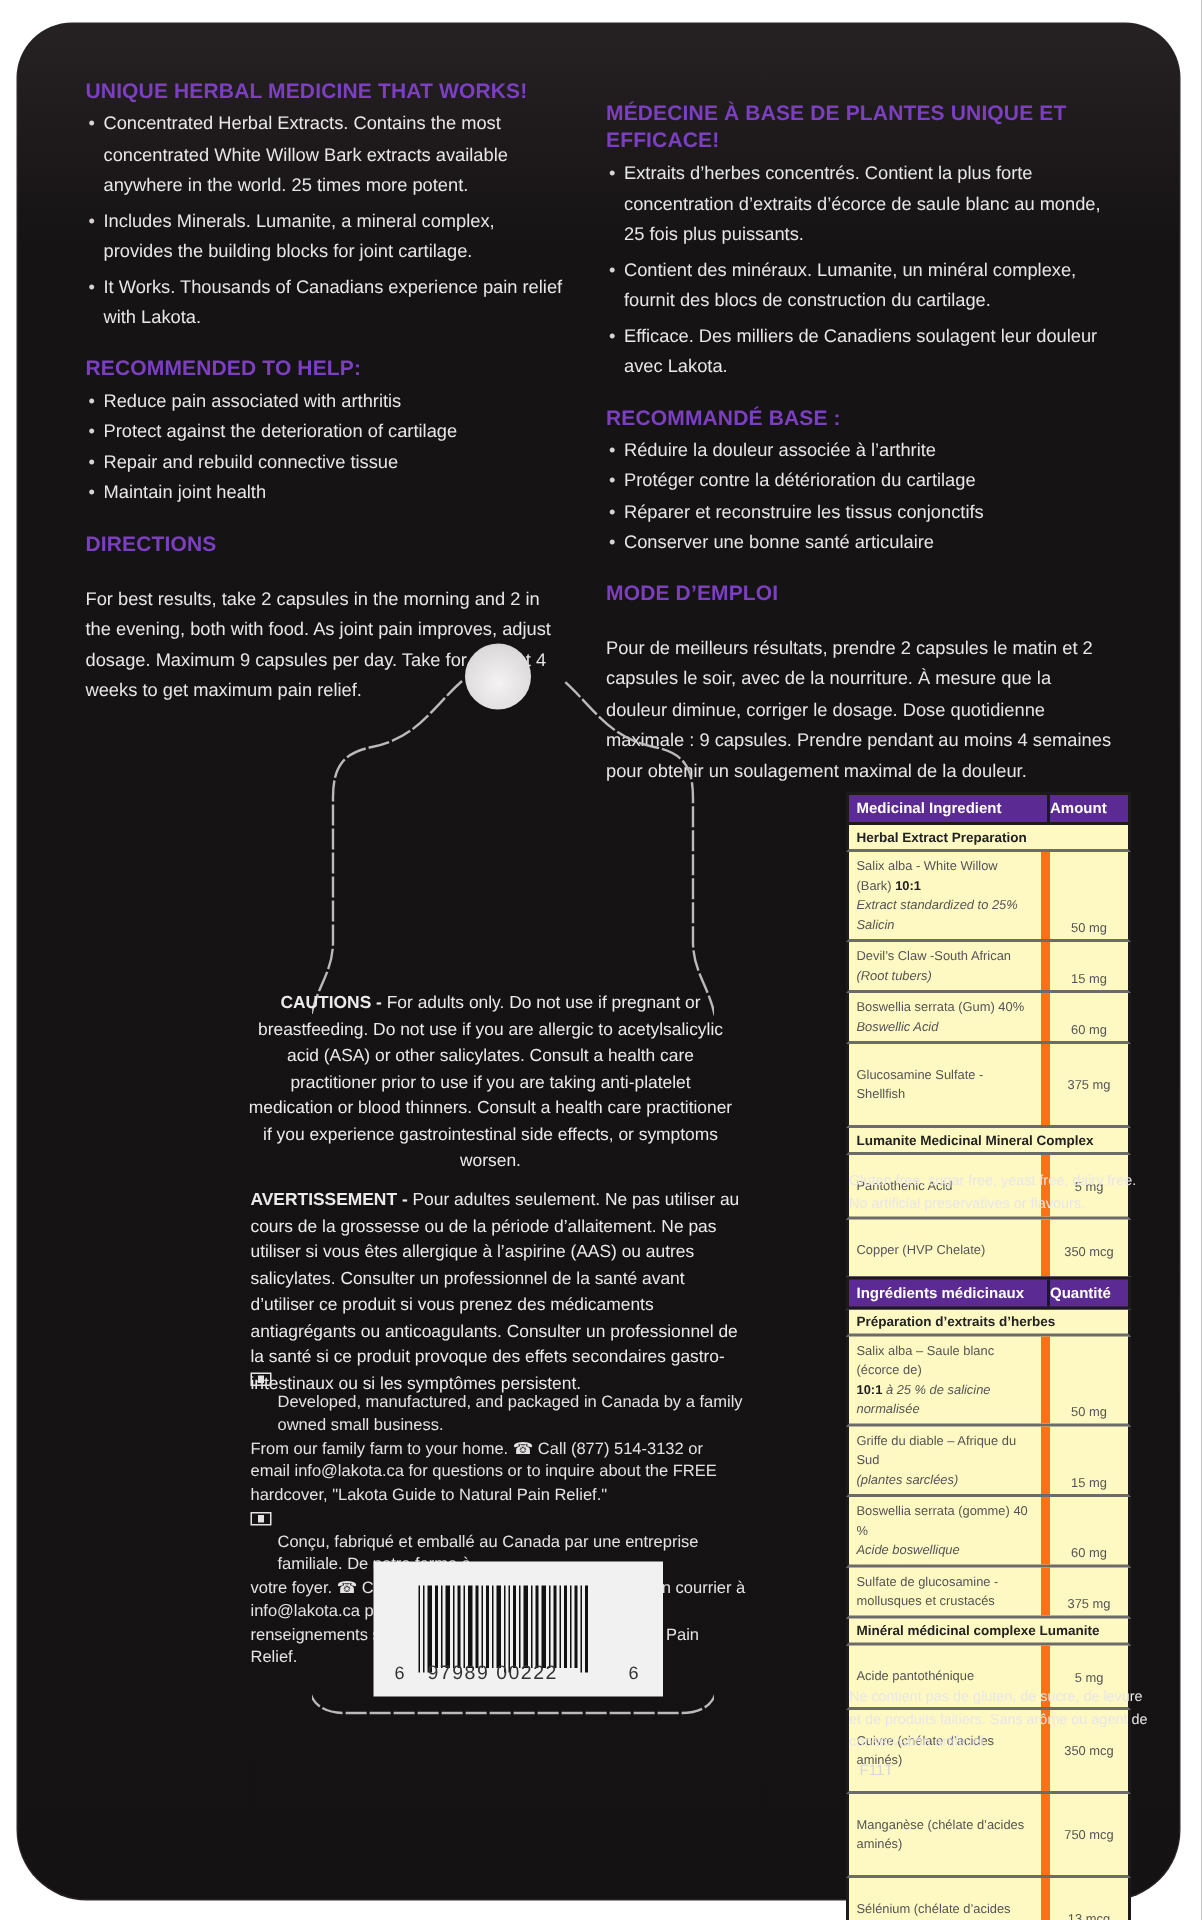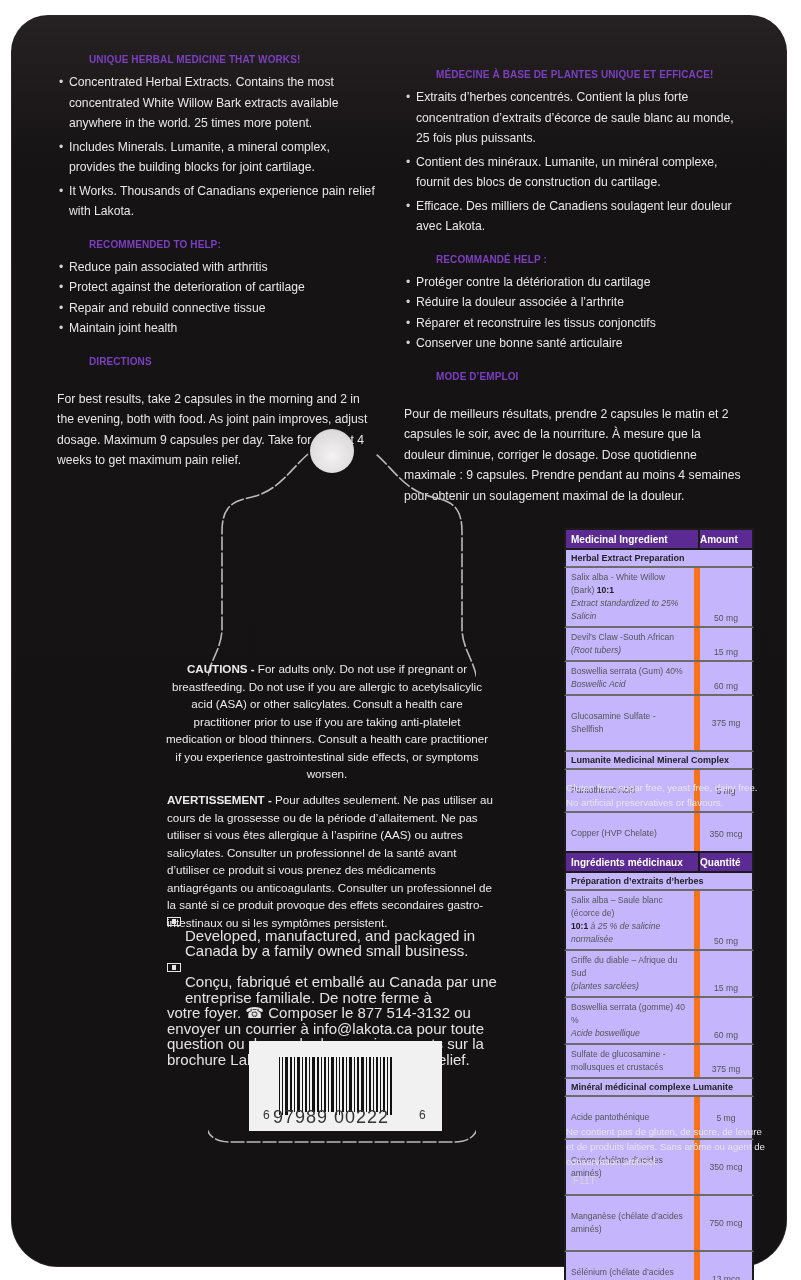--- a/index.html
+++ b/index.html
@@ -15,21 +15,21 @@
   }
   .card::before {
     content: ""; position: absolute; inset: 0;
     background: linear-gradient(180deg, #262122 0%, #161314 12%, #141213 100%);
   }
 
   .col { position: absolute; color: #e9e6e7; font-size: 12.2px; line-height: 20.5px; }
   .col-en { left: 45px; top: 35px; width: 320px; }
   .col-fr { left: 392px; top: 50px; width: 340px; }
 
-  .h { color: #7b3fc0; font-weight: bold; font-size: 10px; line-height: 18px; letter-spacing: 0.1px; margin-left: 32px; }
+  .h { color: #7b3fc0; font-weight: bold; font-size: 14px; line-height: 18px; letter-spacing: 0.1px; }
   .h2 { margin-top: 14px; }
   ul.bul { list-style: none; margin-top: 3px; }
   ul.bul li { position: relative; padding-left: 12px; margin-bottom: 3px; }
   ul.bul li::before { content: "•"; position: absolute; left: 2px; top: 0; color: #d8d4d5; }
   ul.tight li { margin-bottom: 0px; }
   p.dir { margin-top: 18px; }
 
   
   .bottle {
     position: absolute; left: 208px; top: 432px; width: 268px; height: 712px;
@@ -43,36 +43,36 @@
     position: absolute; left: 164px; top: 660px; width: 326px;
     color: #ecebeb; font-size: 11.6px; line-height: 17.5px; text-align: center;
   }
   .caution b { font-weight: bold; }
   .avert {
     position: absolute; left: 167px; top: 791px; width: 330px;
     color: #ecebeb; font-size: 11.6px; line-height: 17.5px;
   }
   .made {
     position: absolute; left: 167px; top: 912px; width: 330px;
-    color: #e6e3e4; font-size: 15px; line-height: 15.5px;
+    color: #e6e3e4; font-size: 11px; line-height: 15.5px;
   }
   .flag { display: inline-block; width: 14px; height: 9px; border: 1px solid #e6e3e4; position: relative; vertical-align: middle; }
   .flag::after { content: ""; position: absolute; left: 4px; top: 1px; width: 4px; height: 5px; background: #e6e3e4; }
   .indent { padding-left: 18px; }
 
   .barcode {
     position: absolute; left: 249px; top: 1041px; width: 193px; height: 90px;
     background: #f1f1f1;
   }
   .bars { position: absolute; left: 30px; top: 16px; width: 120px; height: 55px; display: flex; align-items: flex-start; }
   .bars span { display: block; background: #111; height: 55px; margin-right: 2px; }
   .bc-num { position: absolute; font-size: 12px; color: #333; font-family: "Liberation Sans", sans-serif; letter-spacing: 1px; }
 
   
-  .tbl { position: absolute; width: 190px; background: #c4b5fd; font-size: 8.6px; color: #555; }
+  .tbl { position: absolute; width: 190px; background: #fef9c3; font-size: 8.6px; color: #555; }
   .tbl-en { left: 564px; top: 528px; }
   .tbl-fr { left: 564px; top: 851px; }
   .tbl .head { display: flex; background: #5b2a92; color: #fff; font-weight: bold; font-size: 10px; height: 22px; align-items: center; border: 2px solid #1c1a1b; }
   .tbl .head .c1 { flex: 1; padding-left: 5px; border-right: 2px solid #1c1a1b; height: 100%; display: flex; align-items: center; }
   .tbl .head .c2 { width: 52px; text-align: left; }
   .tbl .sec { font-weight: bold; color: #222; padding: 3px 5px; border-bottom: 2px solid #6d6a6b; font-size: 9px; border-left: 2px solid #1c1a1b; border-right: 2px solid #1c1a1b; }
   .tbl .row { display: flex; border-bottom: 2px solid #6d6a6b; border-left: 2px solid #1c1a1b; border-right: 2px solid #1c1a1b; }
   .tbl .row .c1 { flex: 1; padding: 3px 5px; border-right: 6px solid #f97316; line-height: 13px; }
   .tbl .row .c2 { width: 52px; text-align: center; display: flex; align-items: flex-end; justify-content: center; padding-bottom: 3px; }
   .tbl .row.single .c2 { align-items: center; padding-bottom: 0; }
@@ -108,24 +108,24 @@
     <p class="dir">For best results, take 2 capsules in the morning and 2 in the evening, both with food. As joint pain improves, adjust dosage. Maximum 9 capsules per day. Take for at least 4 weeks to get maximum pain relief.</p>
   </div>
 
   <div class="col col-fr">
     <div class="h">MÉDECINE À BASE DE PLANTES UNIQUE ET EFFICACE!</div>
     <ul class="bul">
       <li>Extraits d’herbes concentrés. Contient la plus forte concentration d’extraits d’écorce de saule blanc au monde, 25 fois plus puissants.</li>
       <li>Contient des minéraux. Lumanite, un minéral complexe, fournit des blocs de construction du cartilage.</li>
       <li>Efficace. Des milliers de Canadiens soulagent leur douleur avec Lakota.</li>
     </ul>
-    <div class="h h2">RECOMMANDÉ HELP :</div>
+    <div class="h h2">RECOMMANDÉ BASE :</div>
     <ul class="bul tight">
+      <li>Réduire la douleur associée à l’arthrite</li>
       <li>Protéger contre la détérioration du cartilage</li>
-      <li>Réduire la douleur associée à l’arthrite</li>
       <li>Réparer et reconstruire les tissus conjonctifs</li>
       <li>Conserver une bonne santé articulaire</li>
     </ul>
     <div class="h h2">MODE D’EMPLOI</div>
     <p class="dir">Pour de meilleurs résultats, prendre 2 capsules le matin et 2 capsules le soir, avec de la nourriture. À mesure que la douleur diminue, corriger le dosage. Dose quotidienne maximale : 9 capsules. Prendre pendant au moins 4 semaines pour obtenir un soulagement maximal de la douleur.</p>
   </div>
 </div>
 
 <svg class="bottle" viewBox="0 0 268 712" width="268" height="712">
   <path d="M100 22 C 80 40, 70 60, 40 66 C 20 70, 14 80, 14 100 L 14 196 C 14 220, -2 230, -2 260 L -2 690 C -2 704, 8 710, 22 710 L 246 710 C 260 710, 270 704, 270 690 L 270 260 C 270 230, 254 220, 254 196 L 254 100 C 254 80, 248 70, 228 66 C 198 60, 188 40, 168 22" fill="none" stroke="#bdb9ba" stroke-width="1.6" stroke-dasharray="14 2"></path>
@@ -136,20 +136,21 @@
   <b>CAUTIONS -</b><span> For adults only. Do not use if pregnant or breastfeeding. Do not use if you are allergic to acetylsalicylic acid (ASA) or other salicylates. Consult a health care practitioner prior to use if you are taking anti-platelet medication or blood thinners. Consult a health care practitioner if you experience gastrointestinal side effects, or symptoms worsen.</span>
 </div>
 
 <div class="avert">
   <b>AVERTISSEMENT -</b><span> Pour adultes seulement. Ne pas utiliser au cours de la grossesse ou de la période d’allaitement. Ne pas utiliser si vous êtes allergique à l’aspirine (AAS) ou autres salicylates. Consulter un professionnel de la santé avant d’utiliser ce produit si vous prenez des médicaments antiagrégants ou anticoagulants. Consulter un professionnel de la santé si ce produit provoque des effets secondaires gastro-intestinaux ou si les symptômes persistent.</span>
 </div>
 
 <div class="made">
   <div><span class="flag"></span></div>
   <div class="indent">Developed, manufactured, and packaged in Canada by a family owned small business.</div>
+  <div>From our family farm to your home. ☎ Call (877) 514-3132 or email info@lakota.ca for questions or to inquire about the FREE hardcover, "Lakota Guide to Natural Pain Relief."</div>
   <div><span class="flag"></span></div>
   <div class="indent">Conçu, fabriqué et emballé au Canada par une entreprise familiale. De notre ferme à</div>
   <div>votre foyer. ☎ Composer le 877 514-3132 ou envoyer un courrier à info@lakota.ca pour toute question ou demande de renseignements sur la brochure Lakota Guide to Natural Pain Relief.</div>
 </div>
 
 <div class="barcode">
   <div class="bars">
     <span style="width:1px;height:58px"></span>
       <span style="width:1px;height:58px"></span>
       <span style="width:3px;height:58px"></span>
@@ -176,21 +177,21 @@
       <span style="width:1px"></span>
       <span style="width:2px"></span>
     <span style="width:1px"></span>
       <span style="width:2px"></span>
       <span style="width:1px"></span>
       <span style="width:2px"></span>
     <span style="width:1px;height:58px"></span>
       <span style="width:2px;height:58px"></span>
   </div>
   <span class="bc-num" style="left:14px;top:67px">6</span>
-  <span class="bc-num" style="left:24px;top:66px;font-size:18px">97989 00222</span>
+  <span class="bc-num" style="left:36px;top:66px;font-size:13px">97989 00222</span>
   <span class="bc-num" style="left:170px;top:67px">6</span>
 </div>
 
 <div class="tbl tbl-en">
   <div class="head">
     <div class="c1">Medicinal Ingredient</div>
     <div class="c2">Amount</div>
   </div>
   <div class="sec">Herbal Extract Preparation</div>
   <div class="row">

